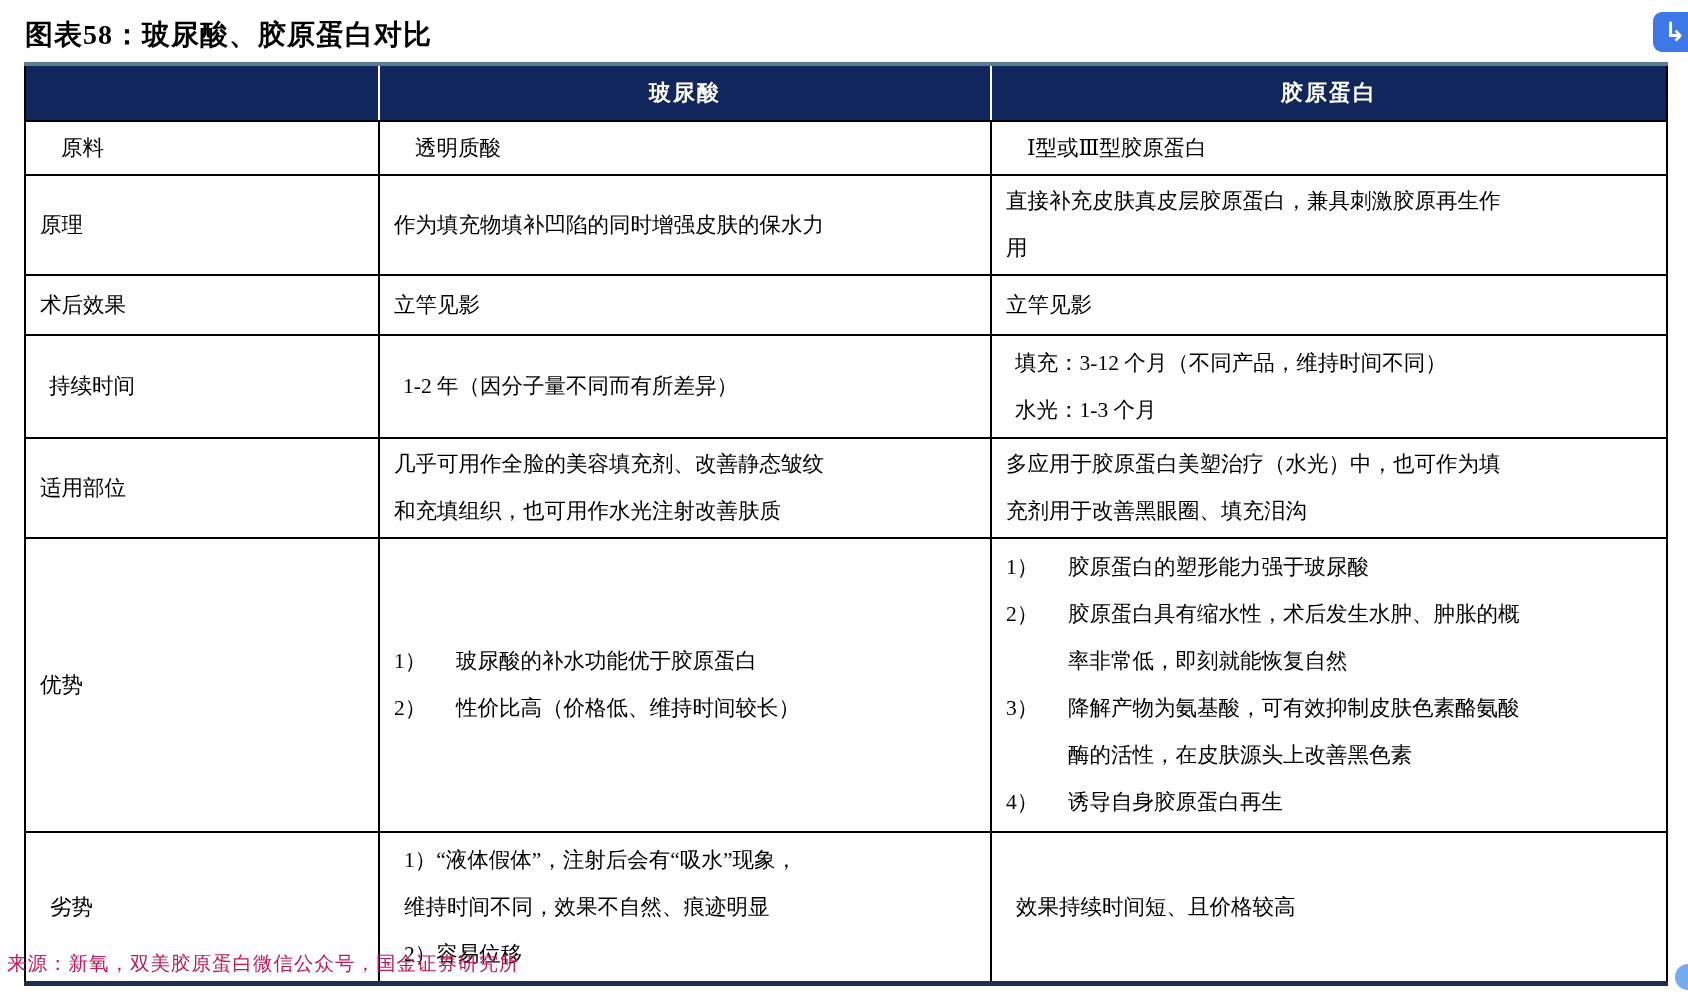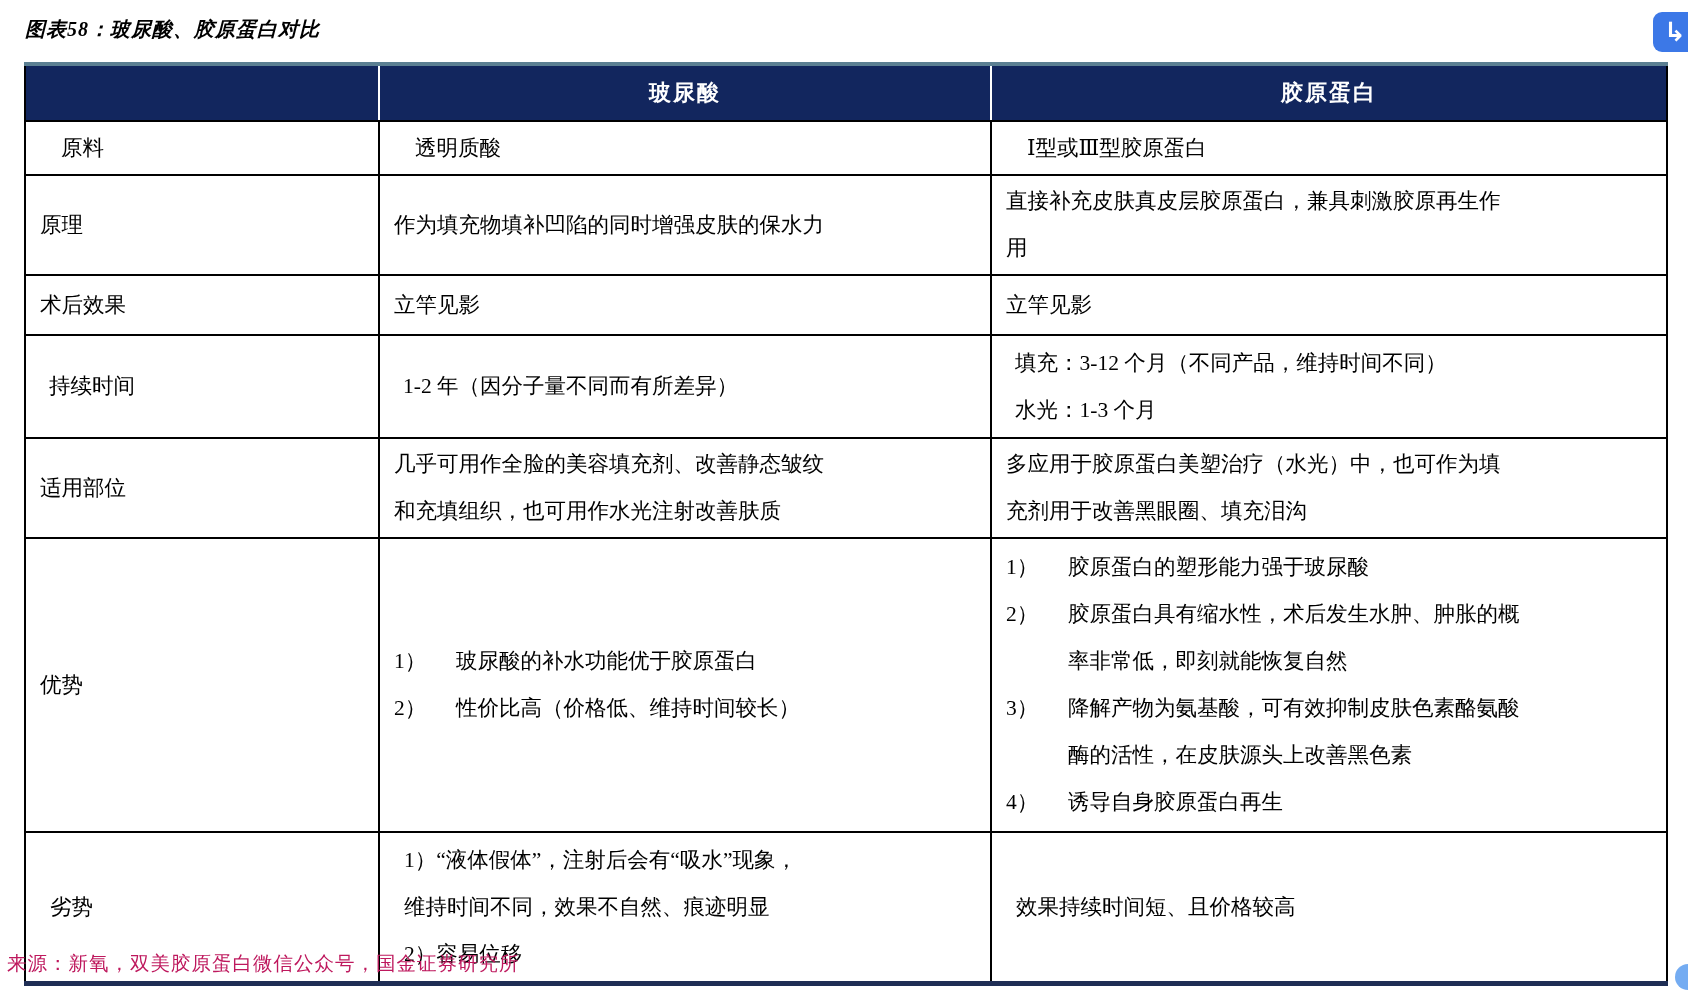--- a/index.html
+++ b/index.html
@@ -4,21 +4,21 @@
 <style>
   html,body{margin:0;padding:0;}
   body{
     width:1688px;height:1002px;position:relative;overflow:hidden;
     background:#ffffff;
     font-family:"Liberation Serif","DejaVu Serif",serif;
     color:#000;
   }
   .figure-title{
     position:absolute;left:25px;top:16px;
-    font-size:20px;font-weight:bold;font-style:italic;
+    font-size:28px;font-weight:bold;
     letter-spacing:1px;
   }
   .table-wrap{
     position:absolute;left:24px;top:62px;width:1488px;
   }
   table.cmp{
     border-collapse:collapse;table-layout:fixed;width:100%;
     border-top:4px solid #5B7F92;
     border-bottom:5px solid #1F2E55;
   }

